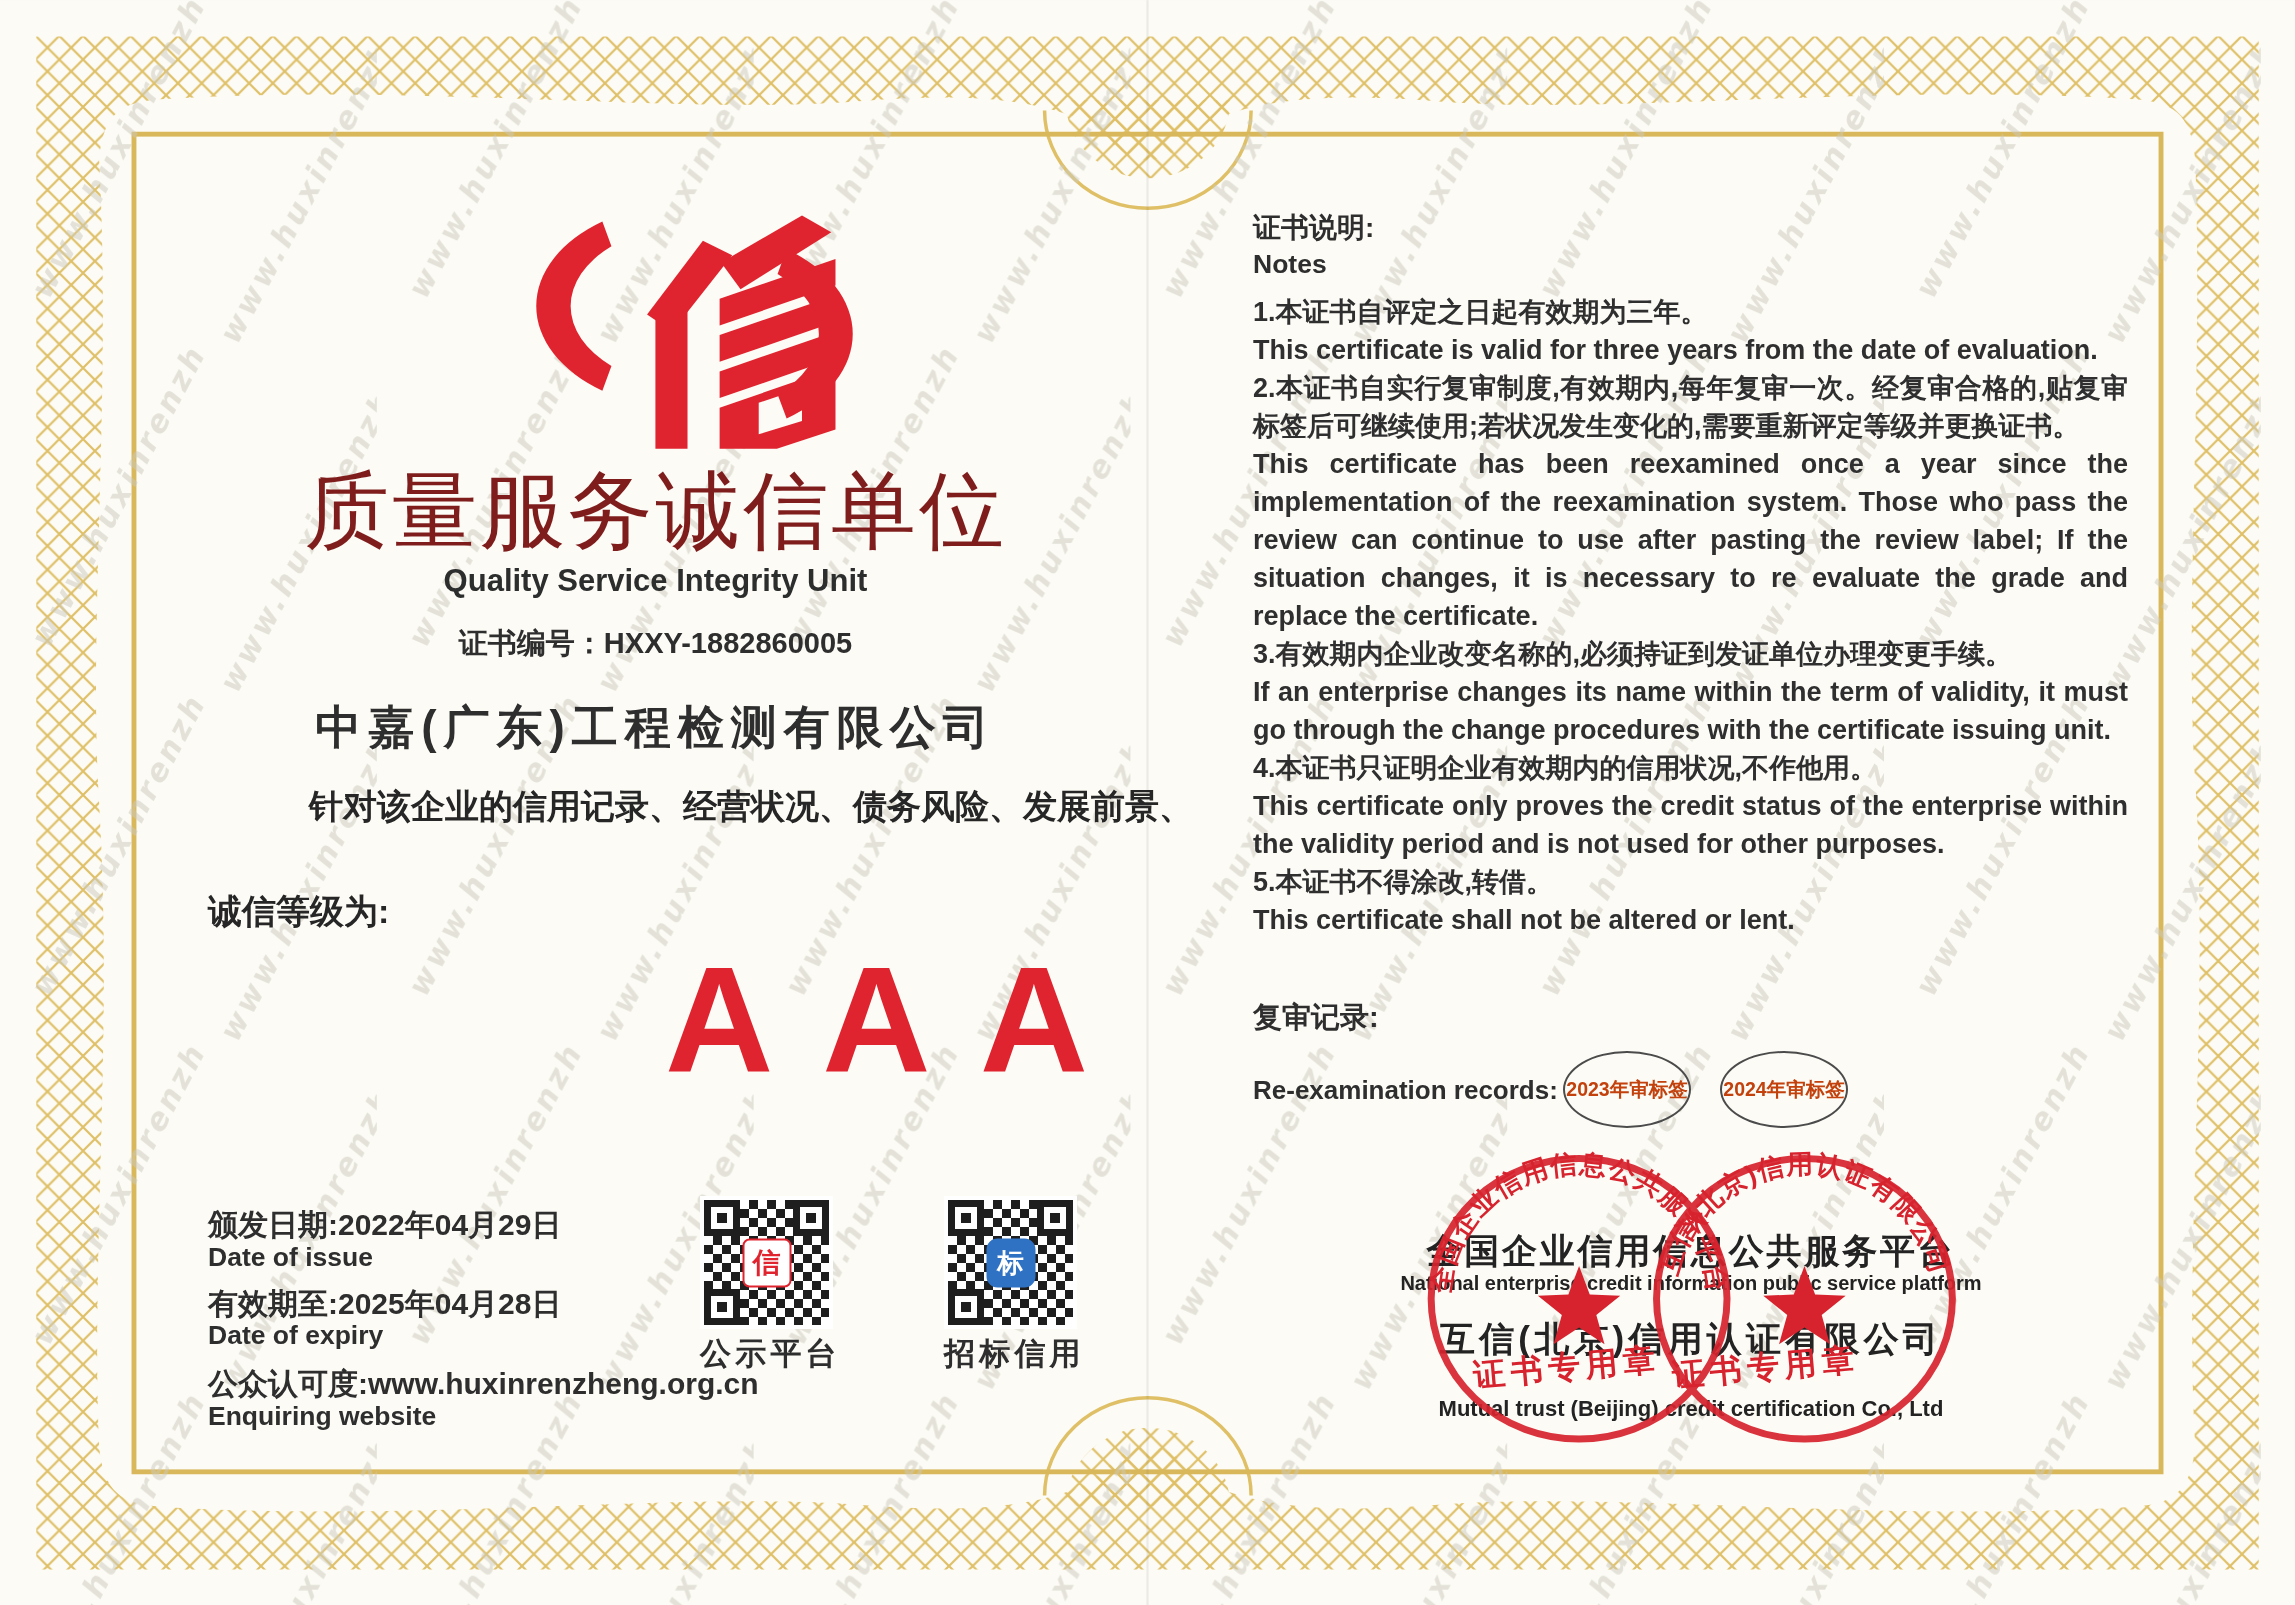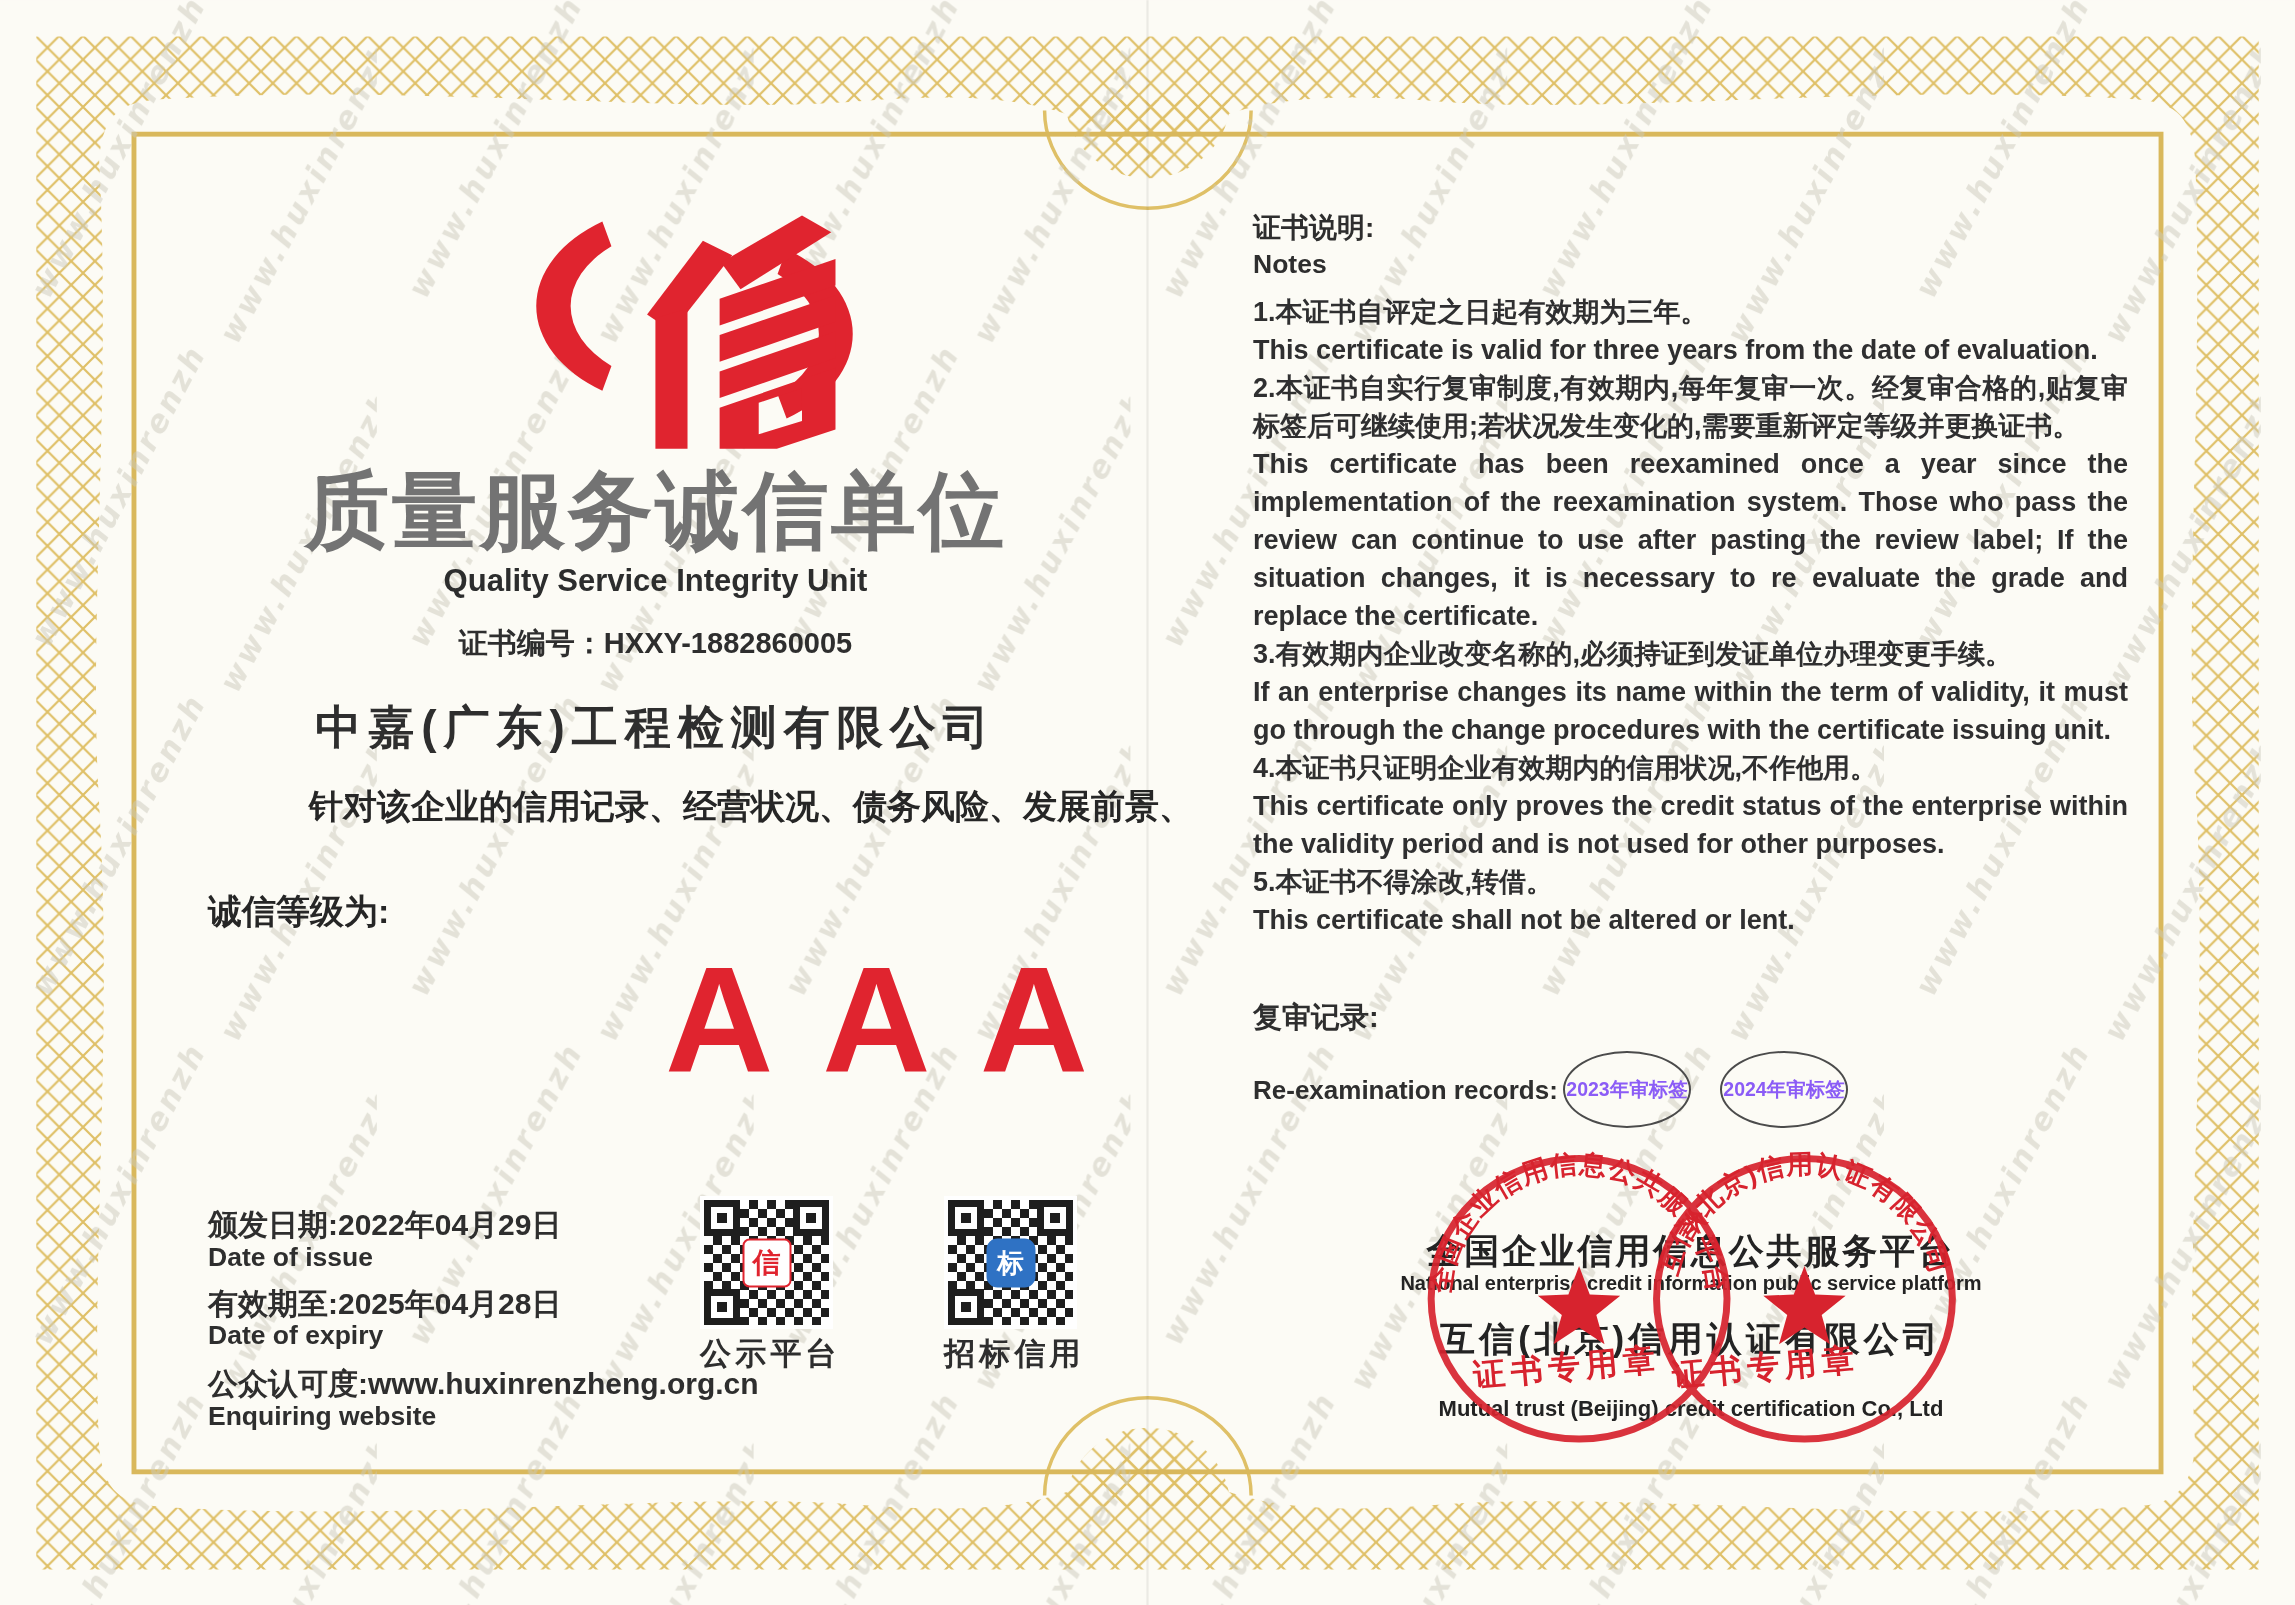--- a/index.html
+++ b/index.html
@@ -5,22 +5,22 @@
   html,body{margin:0;padding:0}
   body{width:2295px;height:1606px;position:relative;overflow:hidden;background:#fcfbf5;
        font-family:"Liberation Sans","DejaVu Sans",sans-serif;color:#2e2e2e}
   .abs{position:absolute}
   svg.bg{position:absolute;left:0;top:0;z-index:0}
   .content{position:absolute;left:0;top:0;width:2295px;height:1606px;z-index:1}
   svg.seals{position:absolute;left:0;top:0;z-index:2;pointer-events:none}
   .wmt{font-family:"DejaVu Sans",sans-serif;font-style:italic;font-weight:700;font-size:44px;
        fill:#cbc9bc;opacity:.5;letter-spacing:5px}
   
-  .title{left:174px;top:454px;width:963px;text-align:center;font-size:85px;font-weight:700;
-         letter-spacing:2.8px;color:#737373;white-space:nowrap}
+  .title{left:174px;top:454px;width:963px;text-align:center;font-size:85px;font-weight:400;
+         letter-spacing:2.8px;color:#7f1d1d;white-space:nowrap}
   .subtitle{left:174px;top:563px;width:963px;text-align:center;font-size:31px;font-weight:700;color:#2c2d2d}
   .certno{left:174px;top:624px;width:963px;text-align:center;font-size:29px;font-weight:700}
   .company{left:174px;top:697px;width:963px;text-align:center;font-size:46px;font-weight:800;
            letter-spacing:7px;white-space:nowrap}
   .stline{left:208px;width:907px;font-size:34px;font-weight:700;white-space:nowrap;color:#262626}
   .st1{top:784px;margin-left:101px}.st2{top:838px}.st3{top:889px}
   .grade{left:174px;top:944px;width:963px;text-align:right;font-size:150px;font-weight:900;
          color:#e0242f;letter-spacing:49px;padding-left:49px;line-height:1;box-sizing:border-box;white-space:nowrap}
   .datecn{left:208px;font-size:30px;font-weight:700;white-space:nowrap}
   .dateen{left:208px;font-size:26.5px;font-weight:700;white-space:nowrap}
@@ -42,21 +42,21 @@
   .qrlabel{top:1333px;width:133px;text-align:left;font-size:31px;font-weight:700;
            letter-spacing:4.2px;white-space:nowrap}
   
   .notescn{left:1253px;top:209px;font-size:28px;font-weight:700}
   .notesen{left:1253px;top:249px;font-size:26.5px;font-weight:700}
   .paras{left:1253px;top:293px;width:875px}
   .paras p{margin:0;font-size:27px;line-height:38px;font-weight:700;text-align:justify;color:#2f2f30}
   .reviewcn{left:1253px;top:998px;font-size:29px;font-weight:700}
   .reviewen{left:1253px;top:1075px;font-size:26px;font-weight:700}
   .badge{top:1051px;width:124px;height:73px;border:2.1px solid #4b4b4b;border-radius:50%;
-         display:flex;align-items:center;justify-content:center;font-size:19.5px;font-weight:600;color:#8b5cf6}
+         display:flex;align-items:center;justify-content:center;font-size:19.5px;font-weight:600;color:#c2410c}
   .b1{left:1563px}.b2{left:1720px}
   .orgline{left:1253px;width:876px;text-align:center;white-space:nowrap;color:#232323}
   .org1cn{top:1228px;font-size:35px;font-weight:700;letter-spacing:2.8px}
   .org1en{top:1272px;font-size:20px;font-weight:700}
   .org2cn{top:1316px;font-size:35px;font-weight:700;letter-spacing:4.2px}
   .org2en{top:1396px;font-size:22px;font-weight:700}
   .sealword{font-size:32px;font-weight:700;color:#d7232e;letter-spacing:5.6px;
             transform:rotate(-5deg);white-space:nowrap;z-index:3}
   .sw1{left:1473px;top:1346px}.sw2{left:1672px;top:1346px}
   .ring{font-family:"Liberation Sans","DejaVu Sans",sans-serif;font-weight:700;font-size:38px;

